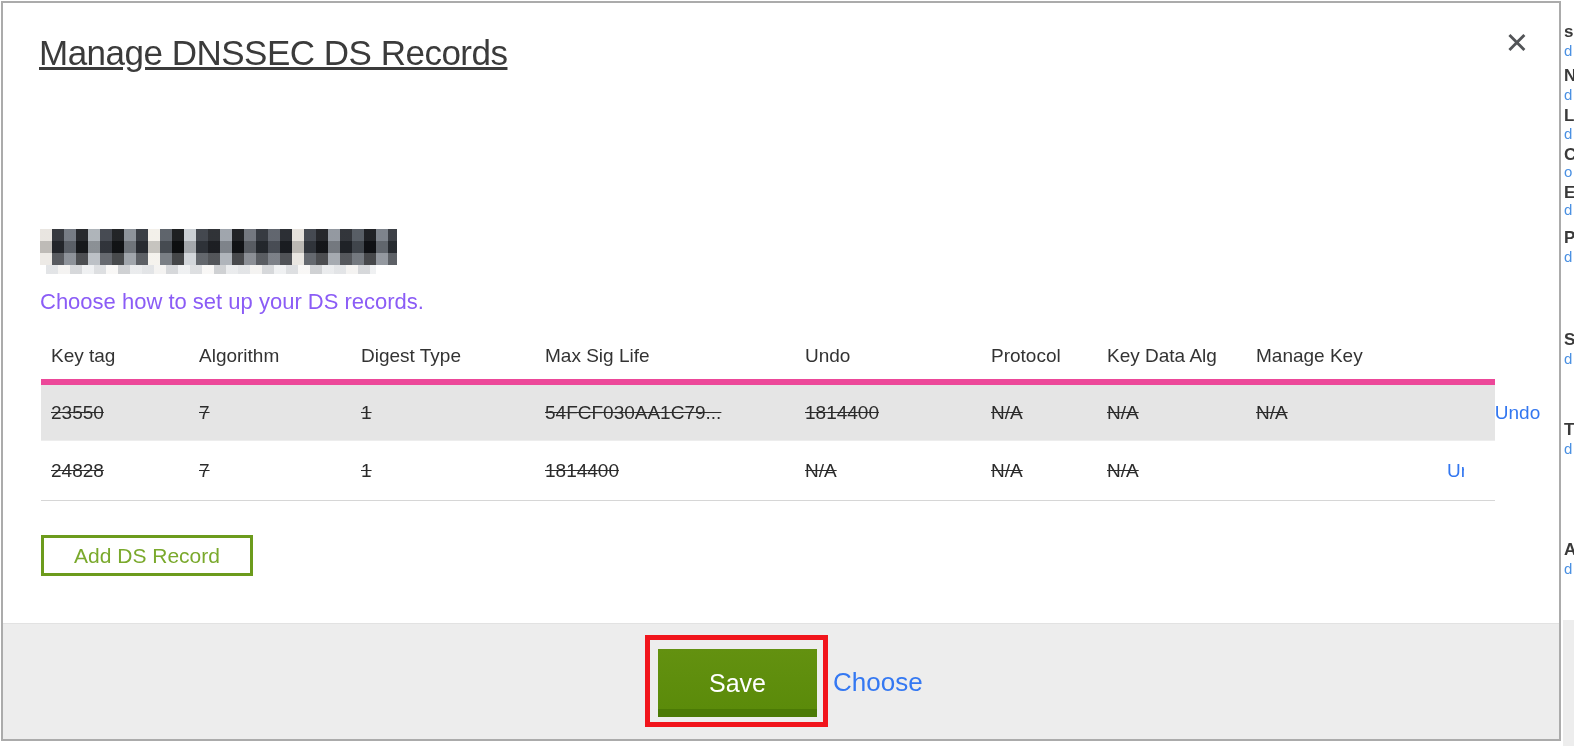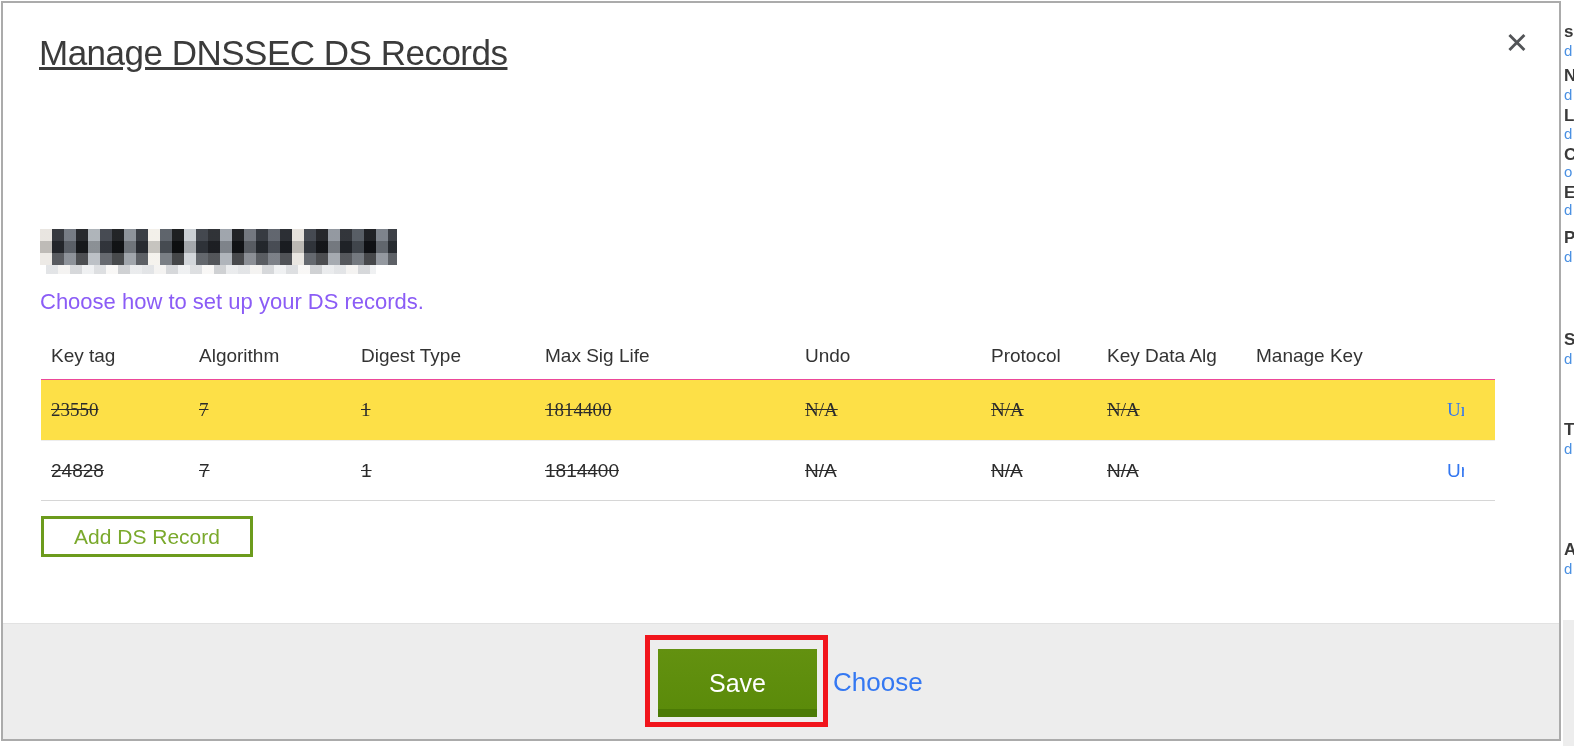--- a/index.html
+++ b/index.html
@@ -58,29 +58,29 @@
   .trow {
     display:grid;
     grid-template-columns:120px 134px 156px 232px 158px 88px 121px 163px auto 92px;
     align-items:center;
     gap:28px;
   }
   .trow > div { padding-left:10px; font-size:19px; white-space:nowrap; overflow:hidden; }
   .thead { height:46px; color:#333333; }
   .thead > div { font-size:19px; }
   .tbody-row { height:61px; color:#2c2c2c; }
-  .row-1 { background:#fde047; border-top:1px solid #ec4899;font-family:Liberation Serif, serif; }
+  .row-1 { background:#e5e5e5; border-top:6px solid #ec4899; }
   .row-2 { background:#ffffff; border-top:1px solid #ededed; border-bottom:1px solid #d6d6d6; }
   .struck { text-decoration:line-through; }
   .undo-cell { text-align:center; padding-right:17px !important; }
   .undo-link { color:#3377f0; text-decoration:none; font-size:19px; cursor:pointer; }
 
   
   .add-btn {
-    position:absolute; left:38px; top:513px; width:212px; height:41px;
+    position:absolute; left:38px; top:532px; width:212px; height:41px;
     background:#ffffff; border:3px solid #6c9b1c; color:#7aa92c;
     font-size:21px; font-family:inherit; cursor:pointer;
     display:flex; align-items:center; justify-content:center;
   }
 
   
   .modal-footer {
     position:absolute; left:0; bottom:0; width:100%; height:116px;
     background:#ededed; border-top:1px solid #e2e2e2;
   }
@@ -140,20 +140,21 @@
         <div>Protocol</div>
         <div>Key Data Alg</div>
         <div>Manage Key</div>
         <div></div>
       </div>
 
       <div class="trow tbody-row row-1">
         <div class="struck">23550</div>
         <div class="struck">7</div>
         <div class="struck">1</div>
+        <div class="struck">54FCF030AA1C79...</div>
         <div class="struck">1814400</div>
         <div class="struck">N/A</div>
         <div class="struck">N/A</div>
         <div class="struck">N/A</div>
         <div class="struck"></div>
         <div class="undo-cell">
           <a class="undo-link">Undo</a>
         </div>
       </div>
 

